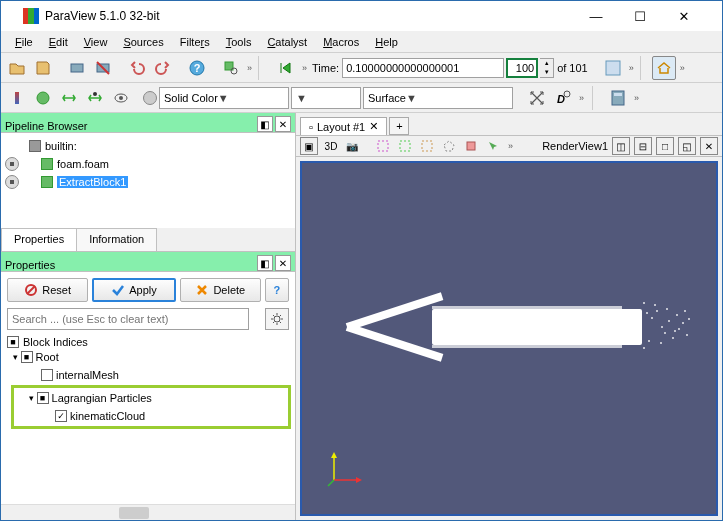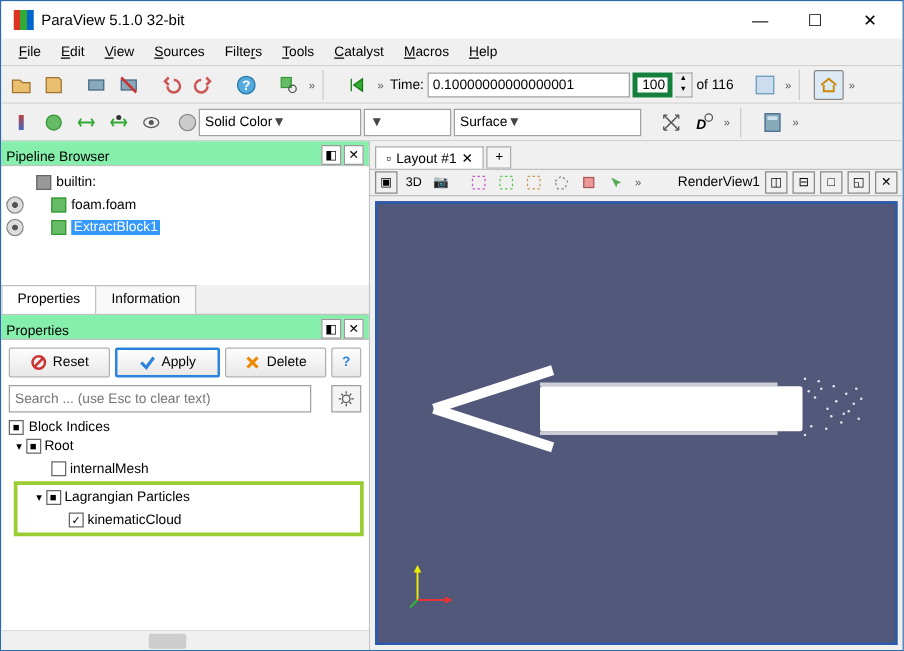--- a/index.html
+++ b/index.html
@@ -1,17 +1,17 @@
 <!DOCTYPE html>
 <html><head>
 <meta charset="utf-8">
 <style>
 *{margin:0;padding:0;box-sizing:border-box;font-family:"Segoe UI",Tahoma,sans-serif;font-size:11px;color:#000}
 body{background:#f0f0f0;width:723px;height:521px;border:1px solid #2a6bad;display:flex;flex-direction:column;overflow:hidden}
-.titlebar{height:30px;background:#fff;display:flex;align-items:center;padding:0 4px}
+.titlebar{height:30px;background:#fff;display:flex;align-items:center;padding:0 16px}
 .appicon{width:16px;height:16px;margin:0 6px;background:linear-gradient(90deg,#d32 33%,#3a3 33% 66%,#06c 66%);display:inline-block}
 .title{flex:1;font-size:12px}
 .winbtn{width:44px;height:30px;display:flex;align-items:center;justify-content:center;font-size:13px}
 .menubar{height:22px;background:#f0f0f0;display:flex;align-items:center;padding:0 6px;border-bottom:1px solid #d0d0d0}
 .menu{padding:3px 8px}
 .menu u{text-decoration:underline}
 .toolbar{height:30px;background:#f0f0f0;display:flex;align-items:center;padding:2px 4px;border-bottom:1px solid #d0d0d0;gap:2px}
 .tbtn{width:24px;height:24px;display:flex;align-items:center;justify-content:center;border:1px solid transparent;border-radius:2px}
 .tsep{width:6px}
 .chev{font-size:9px;color:#555;padding:0 2px}
@@ -51,21 +51,21 @@
 .ltab{padding:2px 8px;border:1px solid #aaa;border-bottom:none;background:#fff;display:flex;align-items:center;gap:4px}
 .addtab{width:20px;height:18px;border:1px solid #aaa;display:flex;align-items:center;justify-content:center;background:#f4f4f4}
 .viewtoolbar{height:22px;background:#f0f0f0;border-top:1px solid #c0c0c0;border-bottom:1px solid #c0c0c0;display:flex;align-items:center;padding:0 4px;gap:4px}
 .vbtn{width:18px;height:18px;display:flex;align-items:center;justify-content:center;font-size:10px}
 .rvlabel{font-weight:400;margin-left:auto}
 .viewport{flex:1;margin:4px;border:2px solid #2a5aad;background:#52587a;position:relative}
 .particles{position:absolute;left:45px;top:120px;width:360px;height:90px}
 .axis{position:absolute;left:24px;bottom:24px}
 .timelbl{font-size:11px;margin:0 1px}
 .timeval{width:162px;height:20px;border:1px solid #a0a0a0;background:#fff;padding:0 3px;display:flex;align-items:center}
-.stepval{width:32px;height:20px;border:4px solid #15803d;background:#fff;text-align:right;padding:0 2px;display:flex;align-items:center;justify-content:flex-end}
+.stepval{width:32px;height:20px;border:2px solid #15803d;background:#fff;text-align:right;padding:0 2px;display:flex;align-items:center;justify-content:flex-end}
 .stepspin{width:14px;height:20px;border:1px solid #a0a0a0;border-left:none;display:flex;flex-direction:column}
 .stepspin div{flex:1;font-size:6px;text-align:center;line-height:8px;background:#eee}
 .colorbox{width:14px;height:14px;border:1px solid #888;border-radius:50%}
 svg{overflow:visible}
 .scrollh{height:16px;background:#f0f0f0;border-top:1px solid #ddd;position:relative}
 .scrollthumb{position:absolute;left:40%;width:30px;height:12px;top:2px;background:#cdcdcd;border-radius:2px}
 </style>
 </head>
 <body>
 
@@ -147,21 +147,21 @@
       </svg>
     </div>
  <span class="chev">»</span>
  <span class="timelbl">Time:</span>
  <div class="timeval">0.10000000000000001</div>
  <div class="stepval">100</div>
  <div class="stepspin">
       <div>▲</div>
       <div>▼</div>
     </div>
- <span class="timelbl">of 116</span>
+ <span class="timelbl">of 101</span>
  <div style="width:8px"></div>
  <div class="tbtn">
       <svg width="18" height="18">
         <rect x="2" y="2" width="14" height="14" fill="#cde" stroke="#69b"></rect>
       </svg>
     </div>
  <span class="chev">»</span>
  <div style="width:8px;border-left:1px solid #ccc;height:24px;margin:0 2px"></div>
  <div class="tbtn" style="border:1px solid #888;background:#dceaf5">
       <svg width="18" height="18">

